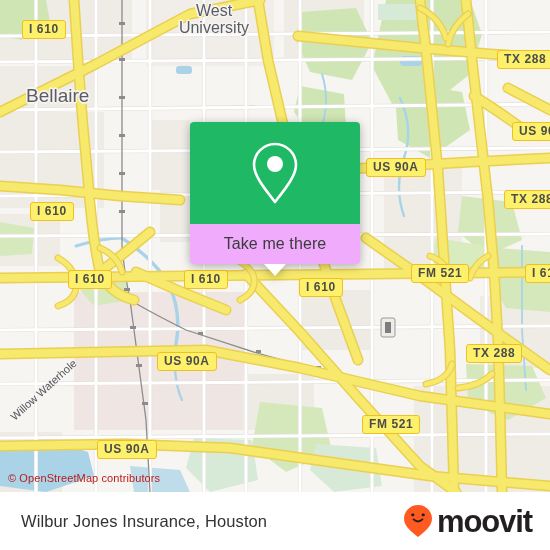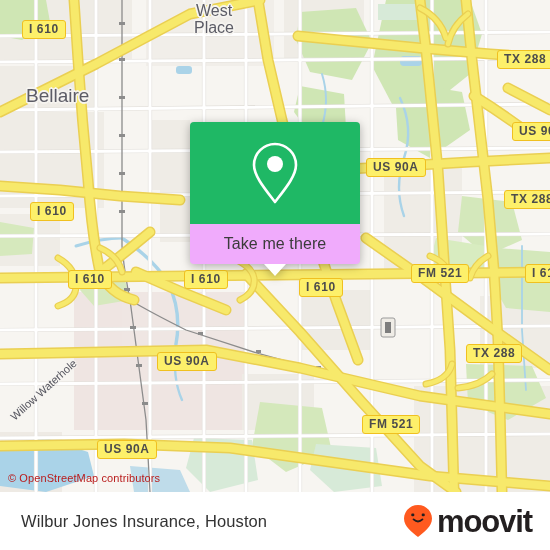--- a/index.html
+++ b/index.html
@@ -368,21 +368,21 @@
       </g>
 
       <g>
         <rect x="381" y="318" width="14" height="19" rx="2" fill="#efece6" stroke="#9a9a9a" stroke-width="1"></rect>
         <rect x="385" y="322" width="6" height="11" fill="#7d7d7d"></rect>
       </g>
     </svg>
 
     <div class="place place-md" style="left:155px; top:2px; width:118px;">
       <div>West</div>
-      <div>Place</div>
+      <div>University</div>
     </div>
 
     <div class="place place-lg" style="left:26px; top:85px;">Bellaire</div>
 
     <div class="street-label" style="left:12px; top:412px; transform: rotate(-42deg); transform-origin: left center;">Willow Waterhole</div>
 
     <div class="shield" style="left:22px;  top:20px;">I 610</div>
     <div class="shield" style="left:497px; top:50px;">TX 288</div>
     <div class="shield" style="left:512px; top:122px;">US 90A</div>
     <div class="shield" style="left:30px;  top:202px;">I 610</div>

